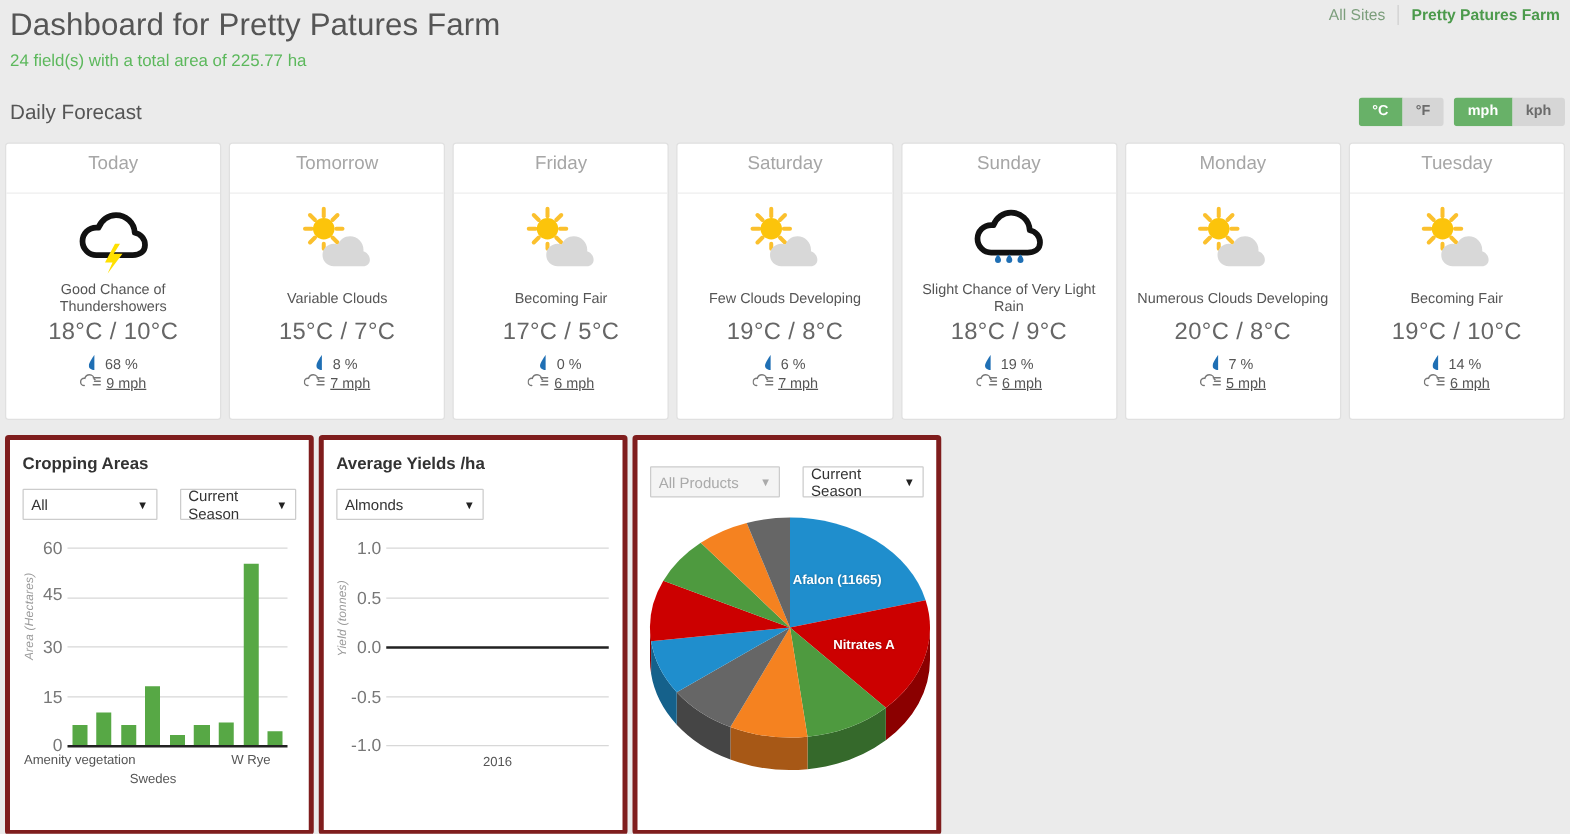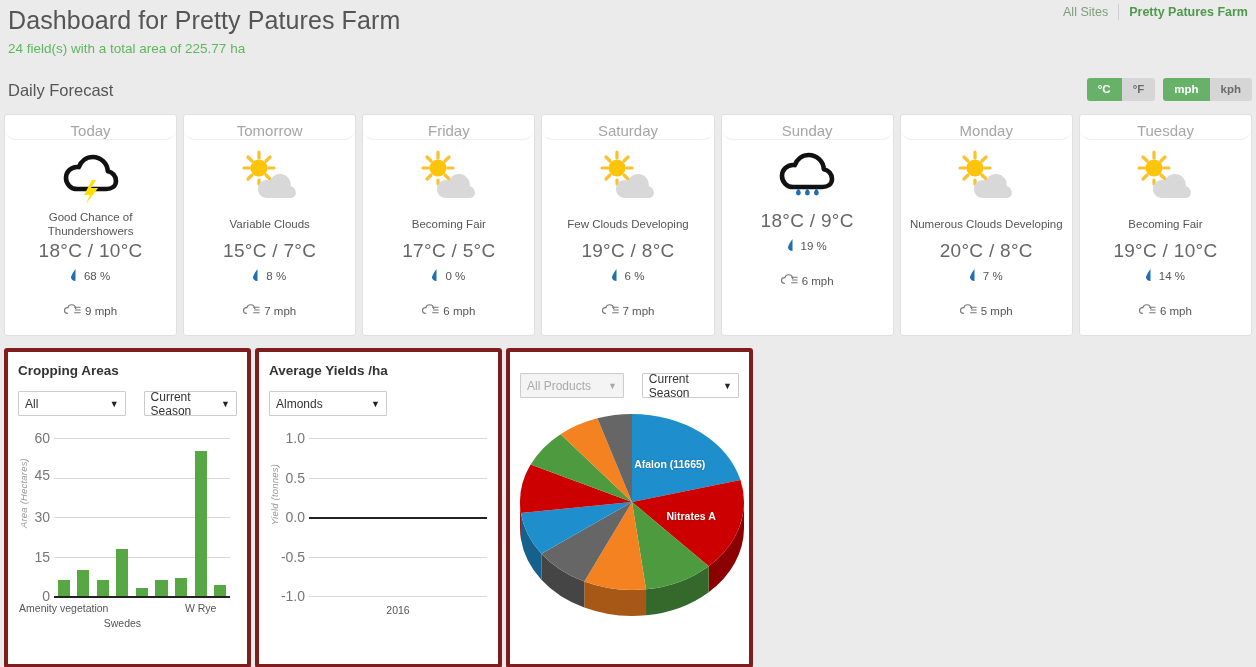--- a/index.html
+++ b/index.html
@@ -46,37 +46,36 @@
   
   .forecast-row {
     display: flex; gap: 6px; padding: 0 4px; margin-top: 6px;
   }
   .wcard {
     flex: 1 1 0; background: #fff; border: 1px solid #e0e0e0;
     border-radius: 3px; height: 222px; position: relative;
     display: flex; flex-direction: column; align-items: center;
   }
   .wcard-day {
-    font-size: 15px; color: #a6a6a6; padding: 7px 0 0;
+    font-size: 15px; color: #a6a6a6; padding: 7px 0 15px;
     width: 100%; text-align: center;
     border-bottom: 1px solid #eee;
-    border-radius: 11px;
   }
   .wicon { height: 64px; display: flex; align-items: center; justify-content: center; margin-top: 4px; }
   .wcond {
     font-size: 11.5px; color: #555; text-align: center; line-height: 14px;
     padding: 0 6px; min-height: 28px; display: flex; align-items: center;
     justify-content: center; margin-top: 2px;
   }
   .wtemp { font-size: 19px; color: #666; margin-top: 2px; letter-spacing: .3px; }
   .wmetric {
     font-size: 11.5px; color: #555; margin-top: 7px;
     display: flex; align-items: center; gap: 4px;
   }
-  .wmetric.wind { margin-top: 21px; }
+  .wmetric.wind { margin-top: 0; text-decoration: underline; }
 
   
   .panels { display: flex; gap: 4px; padding: 0 4px; margin-top: 12px; }
   .panel {
     background: #fff; border: 4px solid #7f1d1d; border-radius: 3px;
     height: 320px; padding: 10px 10px 16px 10px; position: relative;
   }
   .panel.cropping { width: 247px; }
   .panel.yields   { width: 247px; }
   .panel.products { width: 247px; }
@@ -294,20 +293,21 @@
      <div class="wicon">
         <svg width="62" height="56" viewBox="0 0 62 56">
 <path d="M17 39c-6.1 0-11-4.9-11-11s4.9-11 11-11c.6 0 1.2 0 1.8.1C21 11.3 26.4 7 32.8 7c8 0 14.6 6.3 15 14.2 4.6.8 8.2 4.8 8.2 9.7 0 5.4-4.4 8.1-9.8 8.1z" fill="none" stroke="#111" stroke-width="4.6" stroke-linejoin="round"></path>
 <g fill="#1f6fb4">
             <path d="M20 45c0-2 2.4-4.4 2.4-4.4S24.8 43 24.8 45a2.4 2.4 0 1 1-4.8 0z"></path>
 <path d="M29 45c0-2 2.4-4.4 2.4-4.4S33.8 43 33.8 45a2.4 2.4 0 1 1-4.8 0z"></path>
 <path d="M38 45c0-2 2.4-4.4 2.4-4.4S42.8 43 42.8 45a2.4 2.4 0 1 1-4.8 0z"></path>
           </g>
         </svg>
       </div>
+     <div class="wcond">Slight Chance of Very Light Rain</div>
      <div class="wtemp">18°C / 9°C</div>
      <div class="wmetric">
        <span><svg width="9" height="12" viewBox="0 0 9 12">
 <path d="M4.5 0C4.5 0 0 6 0 8.6 0 10.5 2 12 4.5 12z" fill="#1f6fb4"></path>
           </svg></span>
        <span>19 %</span>
      </div>
      <div class="wmetric wind">
        <span><svg width="17" height="12" viewBox="0 0 17 12">
 <path d="M3.4 9.4c-1.6 0-2.9-1.3-2.9-2.9S1.8 3.6 3.4 3.6c.2 0 .3 0 .5.1C4.4 1.9 5.9.8 7.6.8c2.1 0 3.8 1.7 3.9 3.7.2 0 .4 0 .5.1" fill="none" stroke="#777" stroke-width="1.1" stroke-linecap="round"></path>

